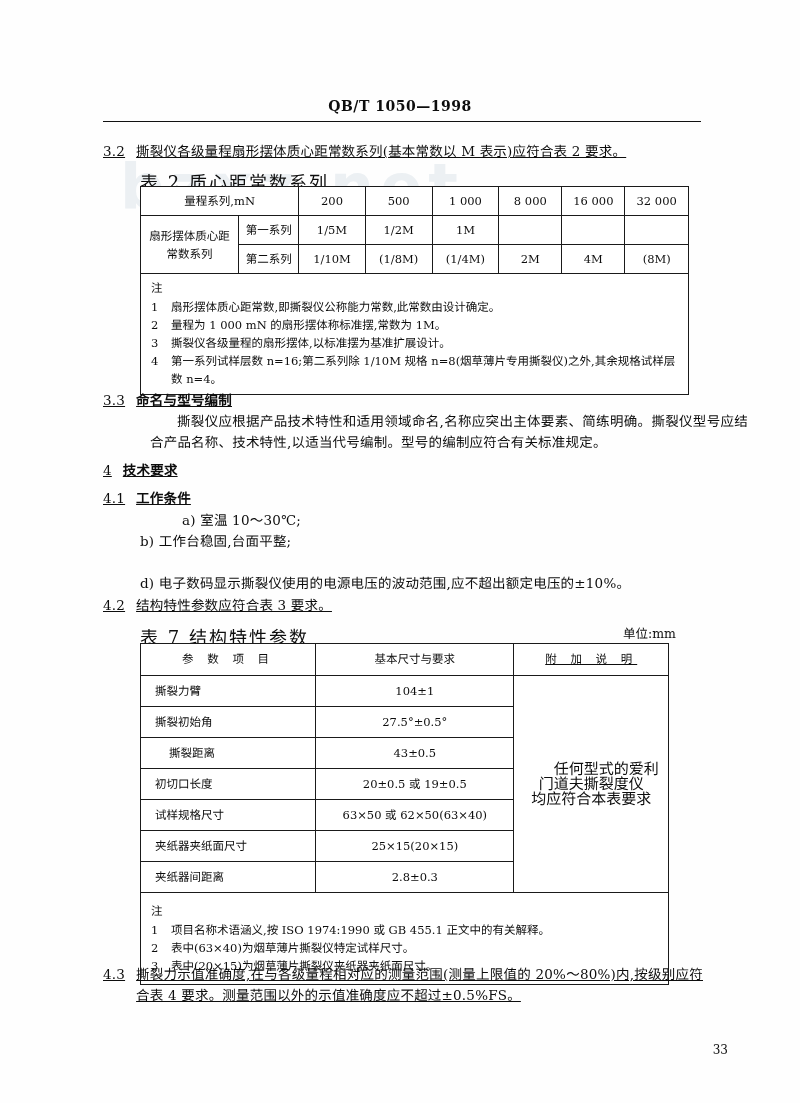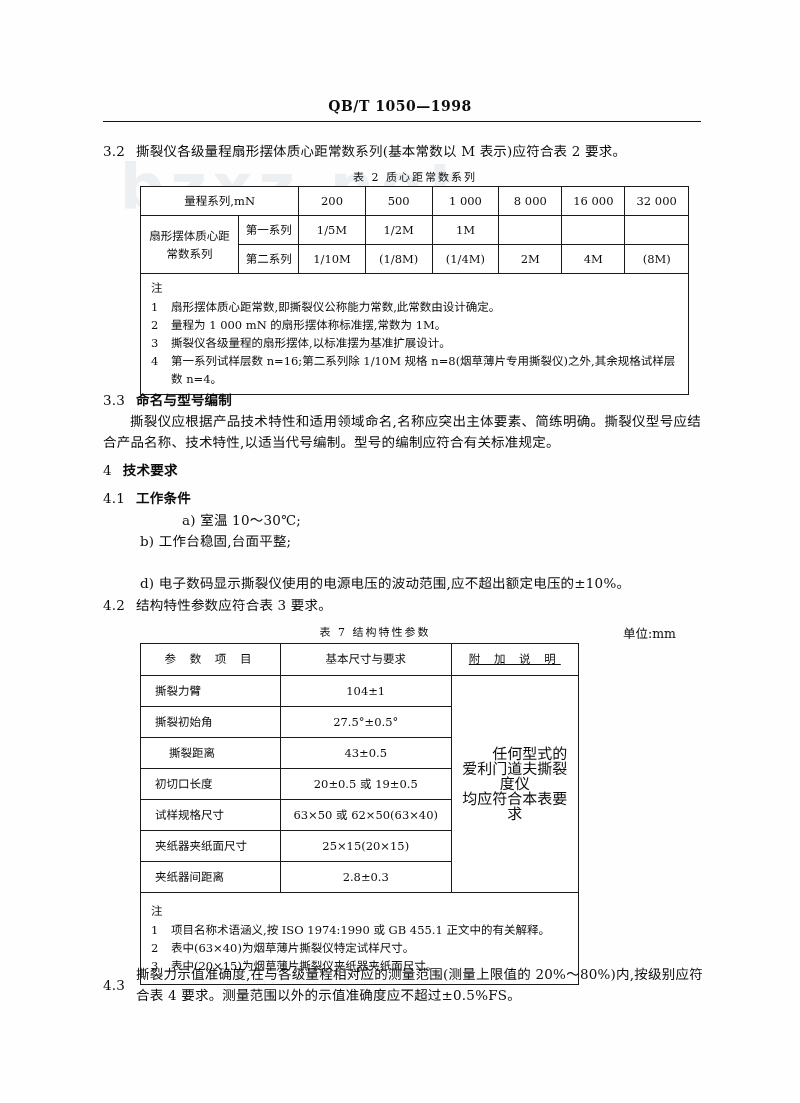--- a/index.html
+++ b/index.html
@@ -64,36 +64,37 @@
 
   
   .block {
     position: absolute;
     font-size: 13.5px;
     line-height: 21px;
     letter-spacing: 0.2px;
   }
   .clause {
     display: flex;
-    align-items: center;
+    align-items: flex-start;
+    text-decoration: underline;
   }
   .clause-num {
     flex: 0 0 auto;
     margin-right: 11px;
     white-space: nowrap;
   }
   .clause-body { flex: 1 1 auto; }
   .bold { font-weight: bold; }
-  .indent-para { text-indent: 2em; }
+  .indent-para { text-indent: 2em; margin-left: 47px; }
 
   
   .tbl-caption {
     position: absolute;
-    text-align: center;
-    font-size: 11px;
+    text-align: left;
+    font-size: 18px;
     letter-spacing: 2px;
     font-weight: normal;
   }
   .unit-note {
     position: absolute;
     font-size: 12.5px;
   }
   table.std {
     position: absolute;
     border-collapse: collapse;
@@ -239,21 +240,21 @@
   <div class="block" style="left:140px; top:573px; width:570px;">d) 电子数码显示撕裂仪使用的电源电压的波动范围,应不超出额定电压的±10%。</div>
 
   <div class="block clause" style="left:103px; top:595px; width:600px;">
     <span class="clause-num">4.2</span>
     <span class="clause-body">结构特性参数应符合表 3 要求。</span>
   </div>
 
   <div class="tbl-caption" style="left:140px; top:623px; width:470px;">表 7   结构特性参数</div>
   <div class="unit-note" style="left:623px; top:623px;">单位:mm</div>
 
-  <table class="std" style="left:140px; top:643px; width:439px;border-radius:6px;">
+  <table class="std" style="left:140px; top:643px; width:529px;border-radius:6px;">
     <tbody>
       <tr>
         <td class="spaced" style="width:185px; height:25px;">参 数 项 目</td>
         <td style="width:204px;">基本尺寸与要求</td>
         <td class="spaced" style="width:160px;text-decoration:underline;">附 加 说 明</td>
       </tr>
       <tr>
         <td class="lft" style="height:24px;">撕裂力臂</td>
         <td>104±1</td>
         <td rowspan="7" class="t3-side">
@@ -303,14 +304,15 @@
         </td>
       </tr>
     </tbody>
   </table>
 
   <div class="block clause" style="left:103px; top:964px; width:600px; text-align:justify;">
     <span class="clause-num">4.3</span>
     <span class="clause-body">撕裂力示值准确度,在与各级量程相对应的测量范围(测量上限值的 20%～80%)内,按级别应符合表 4 要求。测量范围以外的示值准确度应不超过±0.5%FS。</span>
   </div>
 
+  <div class="pagenum">33</div>
 
 </div>
 
 </body></html>

